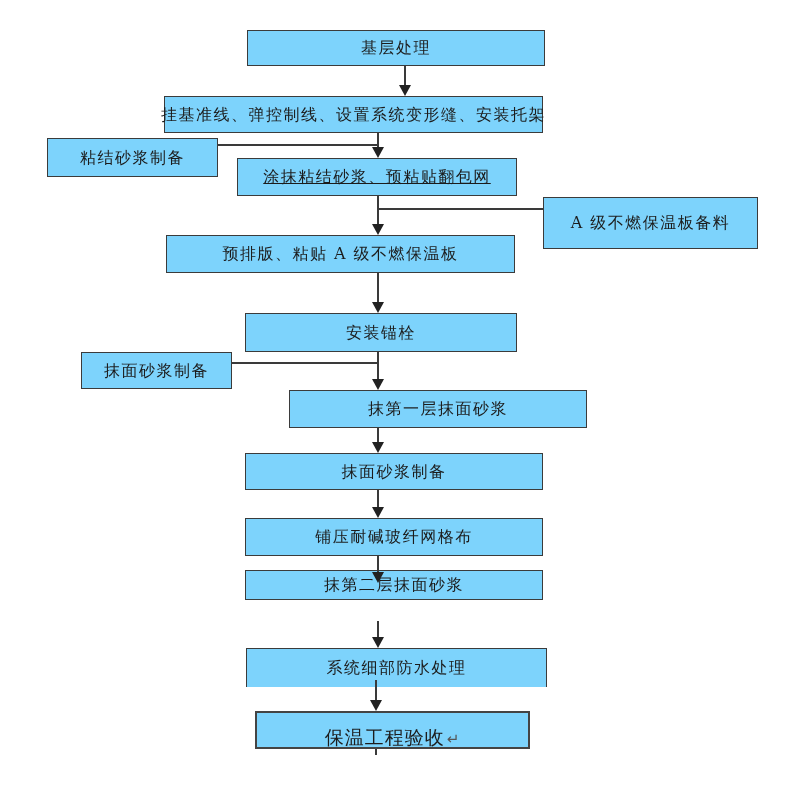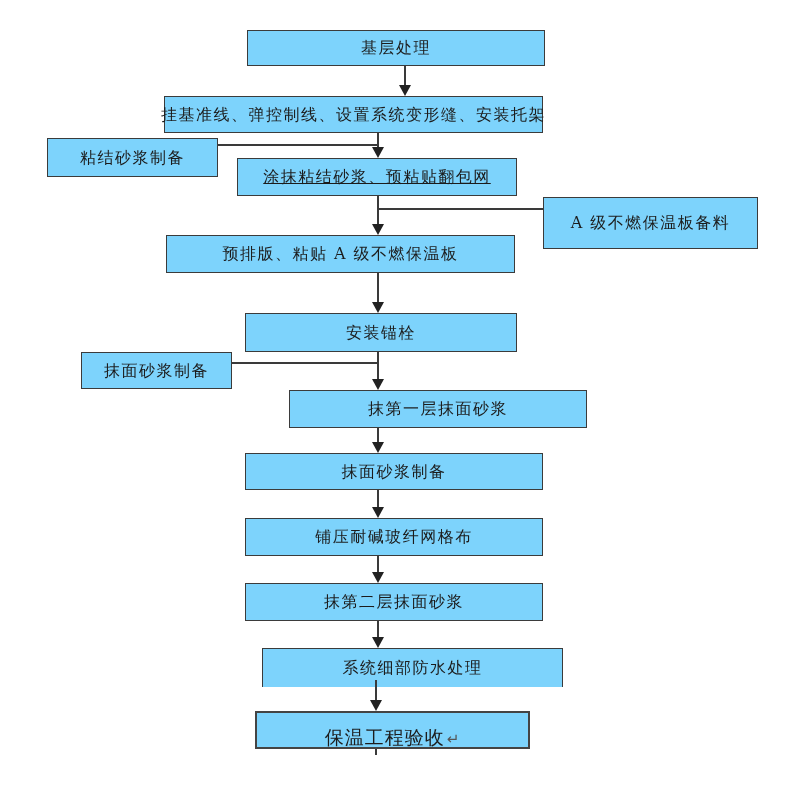--- a/index.html
+++ b/index.html
@@ -20,22 +20,22 @@
   .n2 {left:164px;top:96px; width:379px;height:37px;}
   .n3 {left:47px; top:138px;width:171px;height:39px;align-items:center;}
   .n4 {left:237px;top:158px;width:280px;height:38px;text-decoration:underline;}
   .n5 {left:543px;top:197px;width:215px;height:52px;}
   .n6 {left:166px;top:235px;width:349px;height:38px;}
   .n7 {left:245px;top:313px;width:272px;height:39px;text-align:center;}
   .n8 {left:81px; top:352px;width:151px;height:37px;}
   .n9 {left:245px;top:390px;width:298px;height:38px;margin-left:44px;}
   .n10{left:245px;top:453px;width:298px;height:37px;}
   .n11{left:245px;top:518px;width:298px;height:38px;}
-  .n12{left:245px;top:583px;width:298px;height:38px;}
-  .n13{left:246px;top:648px;width:301px;height:39px;border-bottom:none;margin-left:16px;}
+  .n12{left:245px;top:570px;width:298px;height:30px;}
+  .n13{left:246px;top:648px;width:301px;height:39px;border-bottom:none;}
   .n14{left:255px;top:711px;width:275px;height:38px;border:2px solid #444;
        font-family:"DejaVu Sans","Liberation Sans",sans-serif;
        font-size:19px;letter-spacing:1px;align-items:flex-end;}
   .return-mark{font-size:15px;color:#555;margin-left:2px;}
   
   .vline{position:absolute;width:2px;background:#3a3a3a;}
   .hline{position:absolute;height:2px;background:#3a3a3a;}
   .arrowhead{
     position:absolute;width:0;height:0;
     border-left:6px solid transparent;border-right:6px solid transparent;

